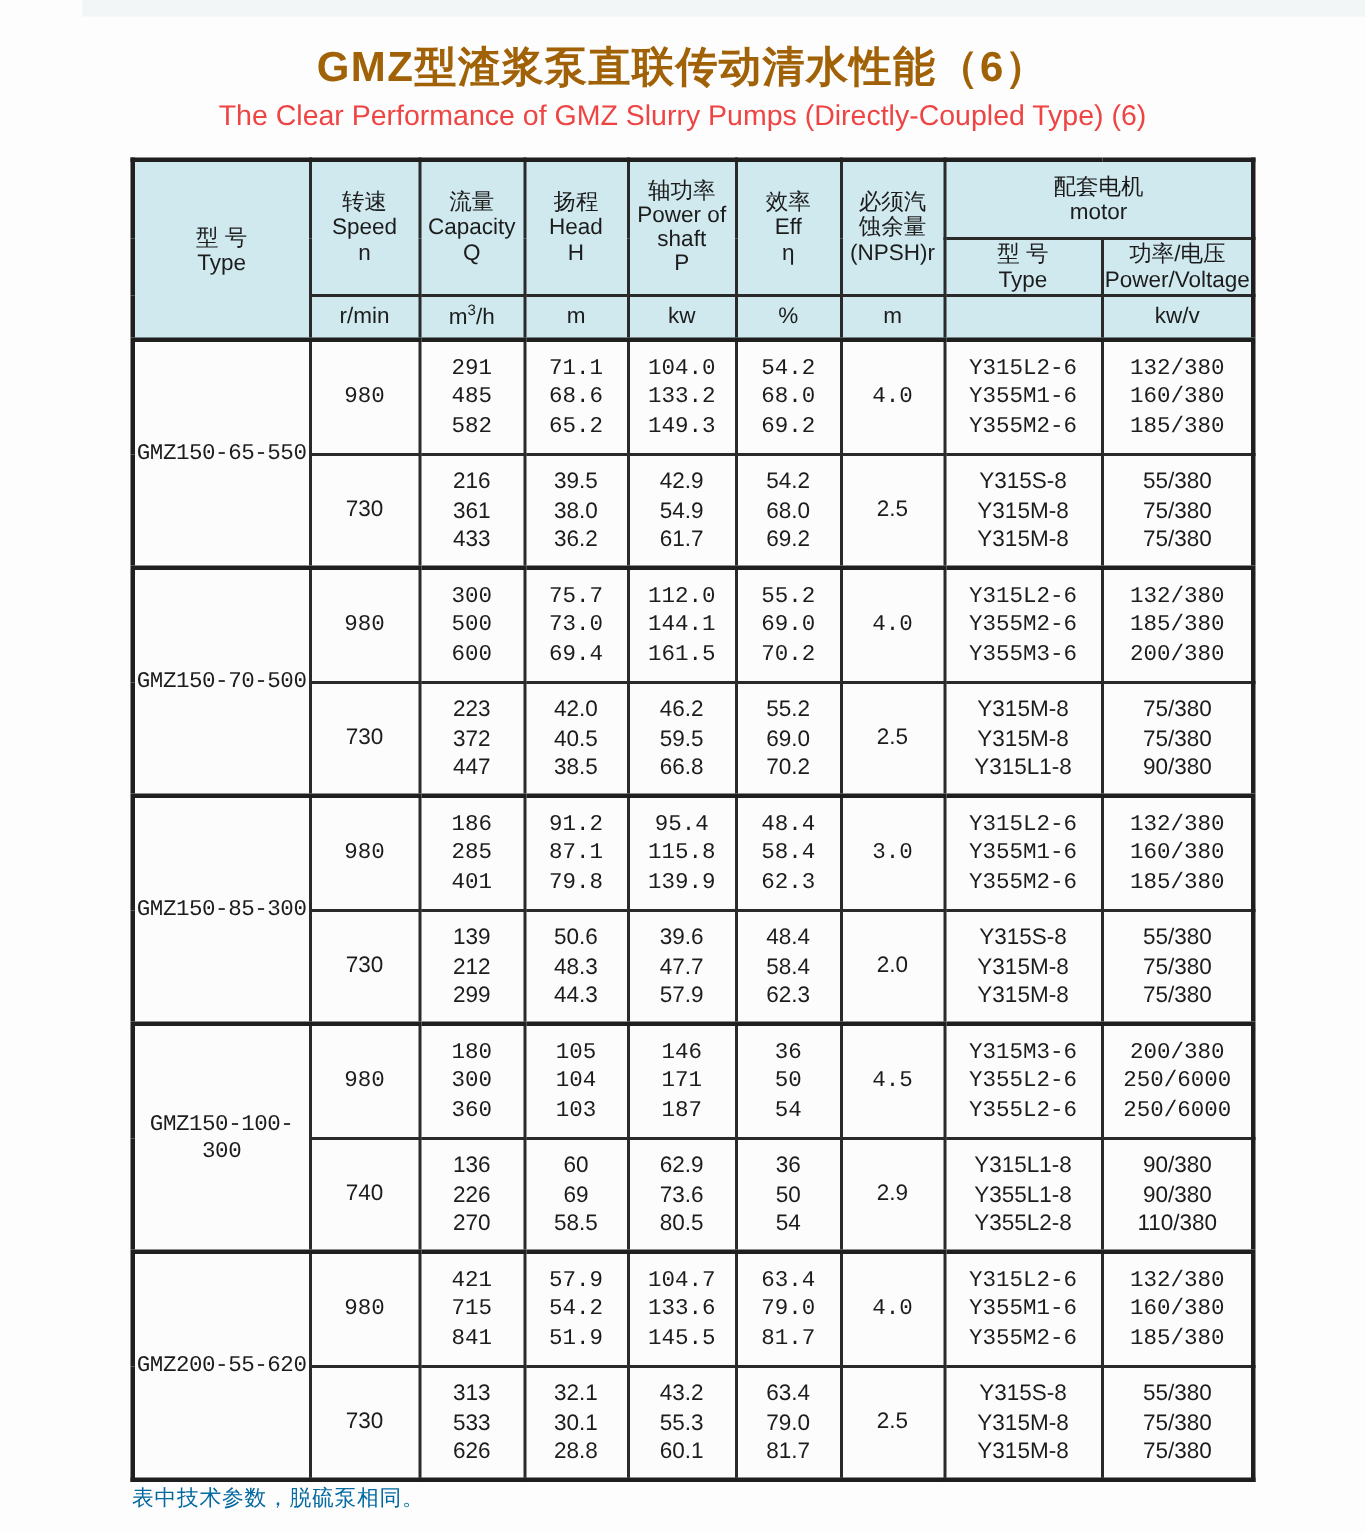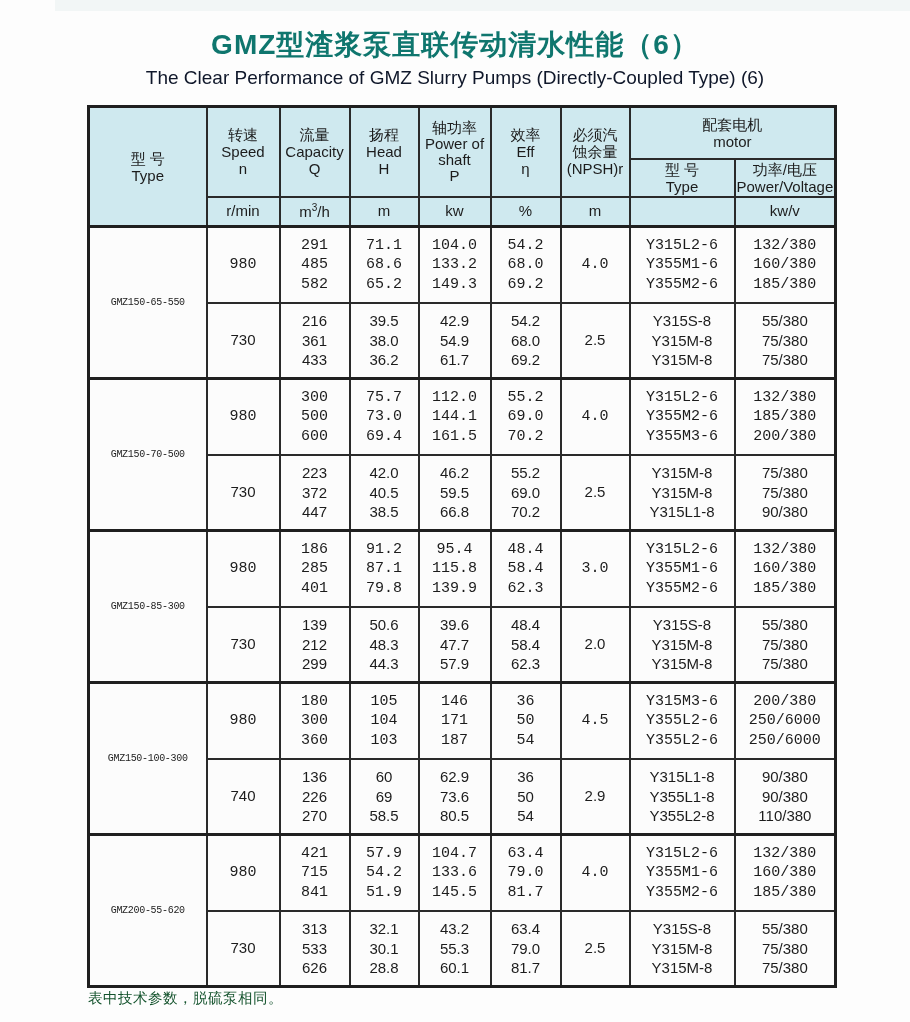--- a/index.html
+++ b/index.html
@@ -5,25 +5,25 @@
   html,body{margin:0;padding:0;}
   body{
     width:910px;height:1022px;position:relative;
     background:#fdfdfd;color:#1c1c1c;
     font-family:"Liberation Sans","DejaVu Sans",sans-serif;
     overflow:hidden;
   }
   .top-strip{position:absolute;top:0;left:55px;right:0;height:11px;background:#f2f6f6;}
   .title-cn{
     position:absolute;top:26px;left:0;width:100%;text-align:center;
-    font-size:28px;font-weight:bold;color:#0f766e;letter-spacing:1px;margin:0;
+    font-size:28px;font-weight:bold;color:#a16207;letter-spacing:1px;margin:0;
   }
   .title-en{
     position:absolute;top:67px;left:0;width:100%;text-align:center;
-    font-size:19px;font-weight:normal;color:#0f172a;margin:0;
+    font-size:19px;font-weight:normal;color:#ef4444;margin:0;
   }
   table.perf{
     position:absolute;left:87px;top:105px;
     border-collapse:collapse;table-layout:fixed;
     border:3px solid #1f1f1f;
     background:#fcfcfc;
   }
   .perf th,.perf td{
     border:2px solid #2a2a2a;
     padding:0 1px;text-align:center;vertical-align:middle;
@@ -31,25 +31,25 @@
   }
   .perf thead th{background:#cfe9ef;}
   .perf thead tr.hdr-main{height:52px;}
   .perf thead tr.hdr-sub{height:38px;}
   .perf thead tr.hdr-units{height:30px;margin-left:24px;}
   .hl{line-height:17px;}
   .hl4{line-height:16px;text-align:center;}
   .perf tbody tr{height:76px;}
   .perf tbody td div{line-height:19.5px;}
   .perf tbody tr.group-start td{border-top:3px solid #1f1f1f;font-family:Liberation Mono, monospace;}
-  td.type-cell{font-size:10px;letter-spacing:-0.3px;}
+  td.type-cell{font-size:15px;letter-spacing:-0.3px;}
   sup{font-size:10px;}
   .footnote{
     position:absolute;left:88px;top:989px;
-    font-size:14.5px;color:#14532d;letter-spacing:0.5px;
+    font-size:14.5px;color:#0369a1;letter-spacing:0.5px;
   }
 </style>
 </head>
 <body>
 
 <div class="top-strip"></div>
 
 <h1 class="title-cn">GMZ型渣浆泵直联传动清水性能（6）</h1>
 <h2 class="title-en">The Clear Performance of GMZ Slurry Pumps (Directly-Coupled Type) (6)</h2>
 

